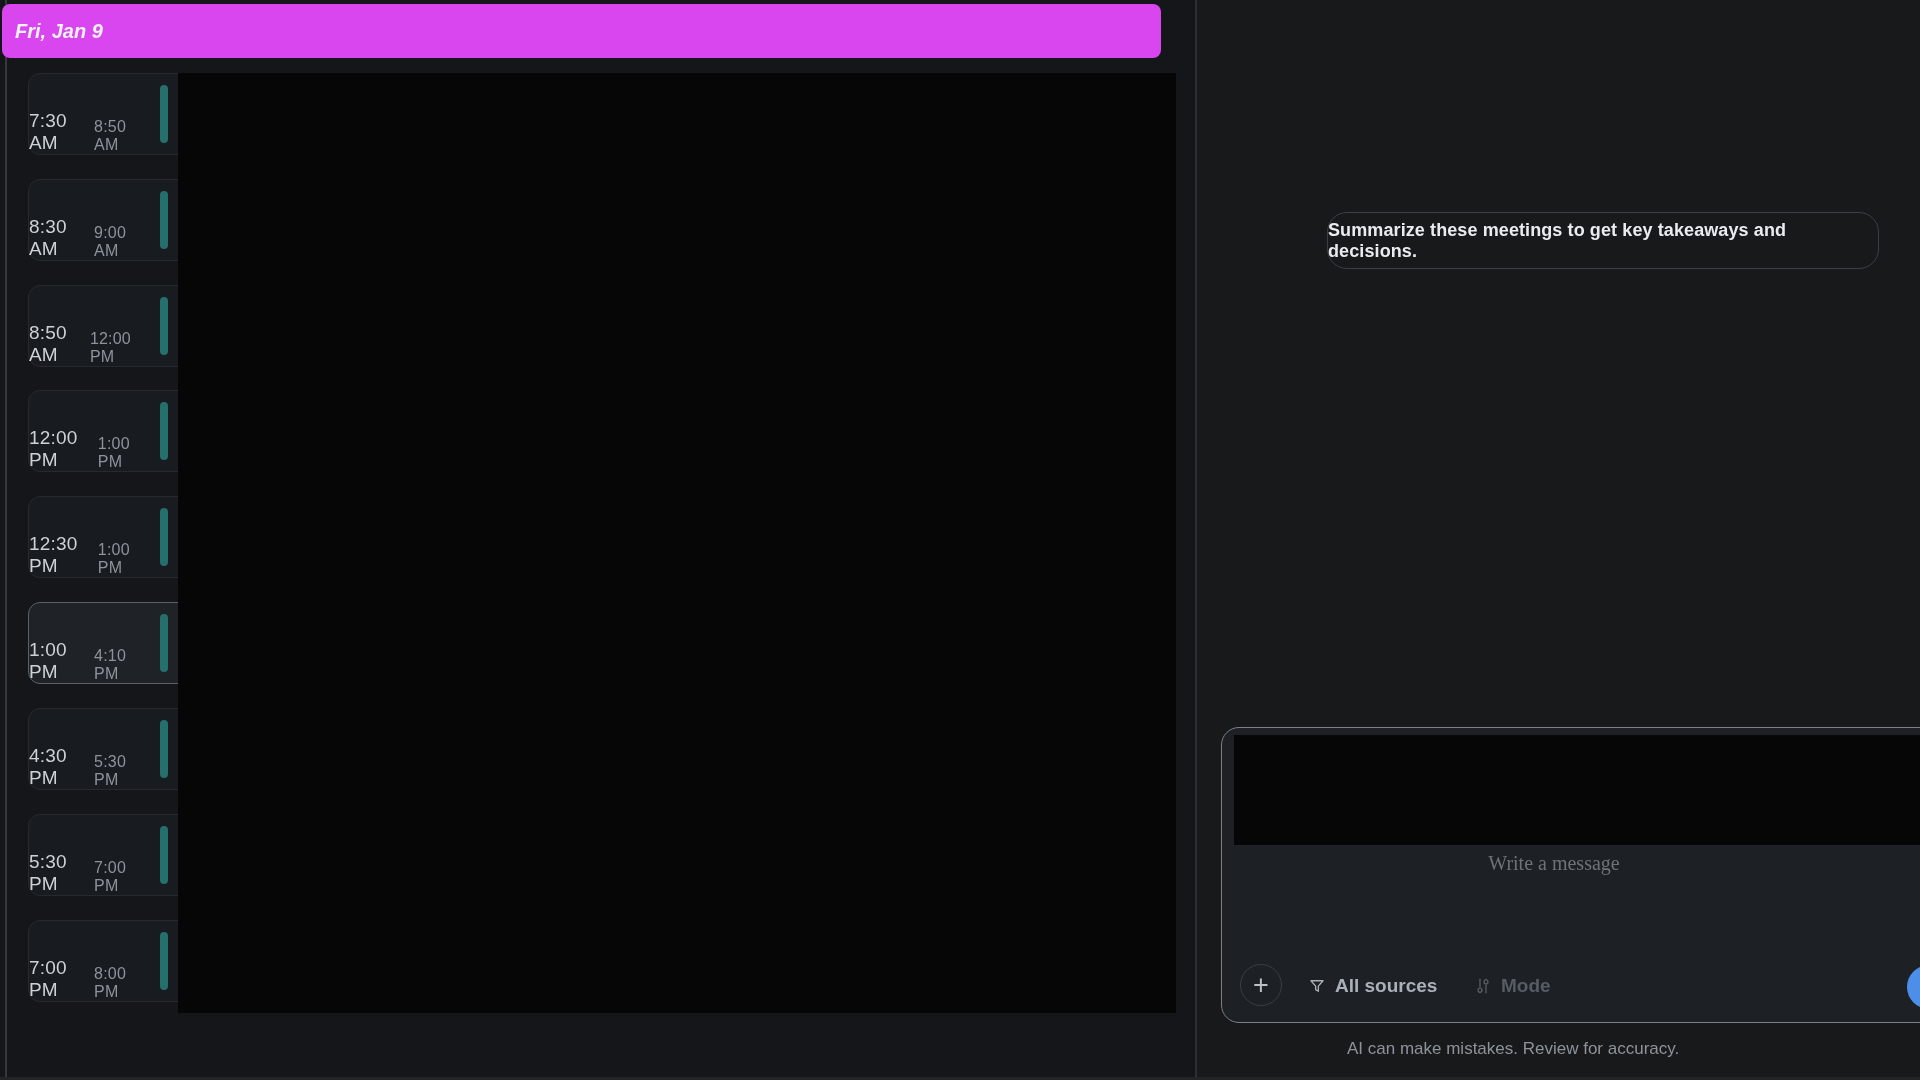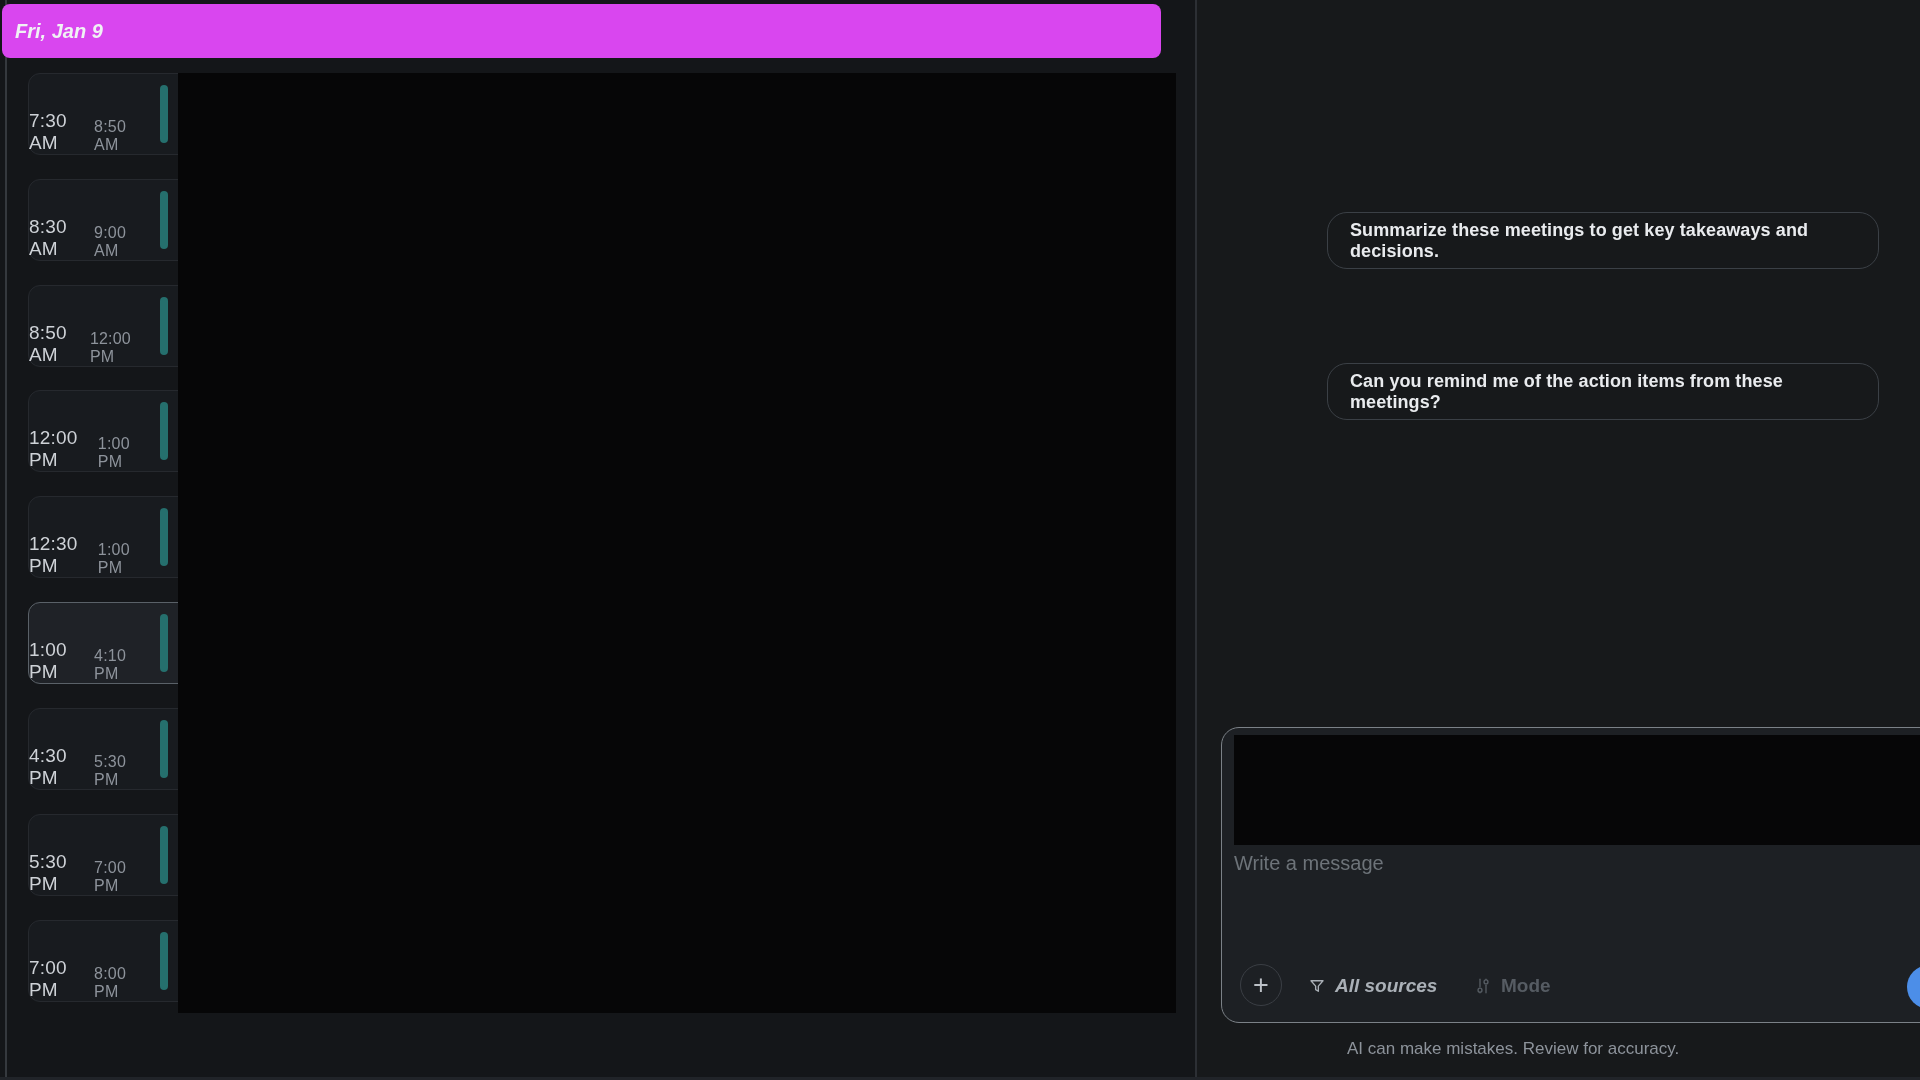--- a/index.html
+++ b/index.html
@@ -55,60 +55,60 @@
     background:#2c2f34;
   }
   .right-panel {
     position:absolute; left:1197px; top:0; width:723px; height:1080px;
     background:#17191b;
   }
 
   .suggestion-chip {
     position:absolute; right:41px; width:552px; height:57px;
     border:1px solid #3b4046; border-radius:20px; background:transparent;
-    display:flex; align-items:center; padding-left:22px;
+    display:flex; align-items:center; 
     font-family:"Liberation Sans", sans-serif;
     font-size:18px; font-weight:600; color:#e9ebee; letter-spacing:.1px;
     cursor:pointer; text-align:left;
   }
   .chip-1 { top:212px; }
   .chip-2 { top:287px; }
   .chip-3 { top:363px; }
 
   
   .composer {
     position:absolute; left:1221px; top:727px; width:742px; height:296px;
     background:#1d2024; border:1.5px solid #7b8187; border-radius:18px;
   }
   .composer-redacted {
     position:absolute; left:12px; top:7px; right:-2px; height:110px;
     background:#060607;
   }
   .composer-input {
     position:absolute; left:12px; top:124px; width:640px; height:90px;
     background:transparent; border:none; outline:none; resize:none;
-    font-family:Liberation Sans, sans-serif;
-    font-size:20px; color:#ec4899;
+    font-family:Liberation Serif, serif;
+    font-size:20px; color:#ec4899;text-align:center;
   }
   .composer-input::placeholder { color:#6d7379; opacity:1; }
 
   .add-button {
     position:absolute; left:18px; top:236px; width:42px; height:42px;
     border-radius:50%; border:1px solid #3a3e44; background:transparent;
     color:#bcc1c7; font-size:27px; font-weight:300; line-height:38px;
     text-align:center; cursor:pointer;
     font-family:"Liberation Sans", sans-serif;
   }
   .sources-button, .mode-button {
     position:absolute; top:244px; height:28px;
     display:flex; align-items:center; gap:9px;
     background:transparent; border:none; cursor:pointer;
     font-family:"Liberation Sans", sans-serif;
   }
-  .sources-button { left:86px; color:#aab0b7;font-style:italic; }
+  .sources-button { left:86px; color:#aab0b7; }
   .sources-button .btn-label { font-size:19px; font-weight:600; color:#aab0b7; }
   .mode-button { left:252px; color:#565c63;justify-content:flex-end; }
   .mode-button .btn-label { font-size:19px; font-weight:600; color:#565c63; }
   .icon-16 { width:18px; height:18px; display:block; }
 
   .send-button {
     position:absolute; left:685px; top:237px; width:44px; height:44px;
     border-radius:50%; background:#4c8ee8; border:none; cursor:pointer;
   }
 
@@ -204,23 +204,20 @@
     <div class="event-bar"></div>
   </div>
 
   <div class="redacted-main"></div>
 
   <div class="panel-divider"></div>
   <div class="right-panel"></div>
 
   <button class="suggestion-chip chip-1">
     <span>Summarize these meetings to get key takeaways and decisions.</span>
-  </button>
-  <button class="suggestion-chip chip-3">
-    <span>Can you remind me of the action items from these meetings?</span>
   </button>
 
   <div class="composer">
     <div class="composer-redacted"></div>
 
     <textarea class="composer-input" placeholder="Write a message" style=""></textarea>
 
     <button class="add-button">+</button>
 
     <button class="sources-button">

